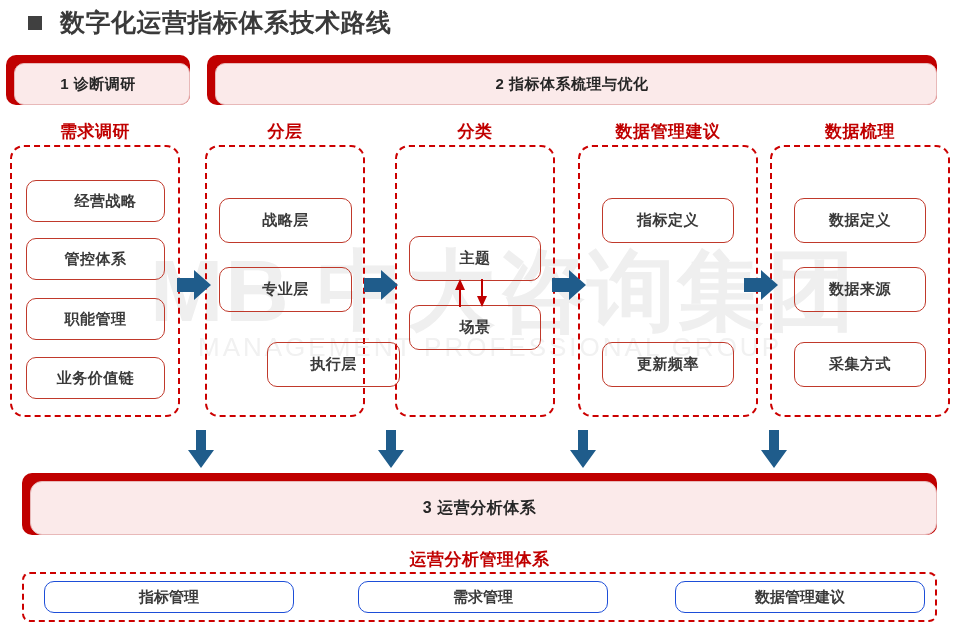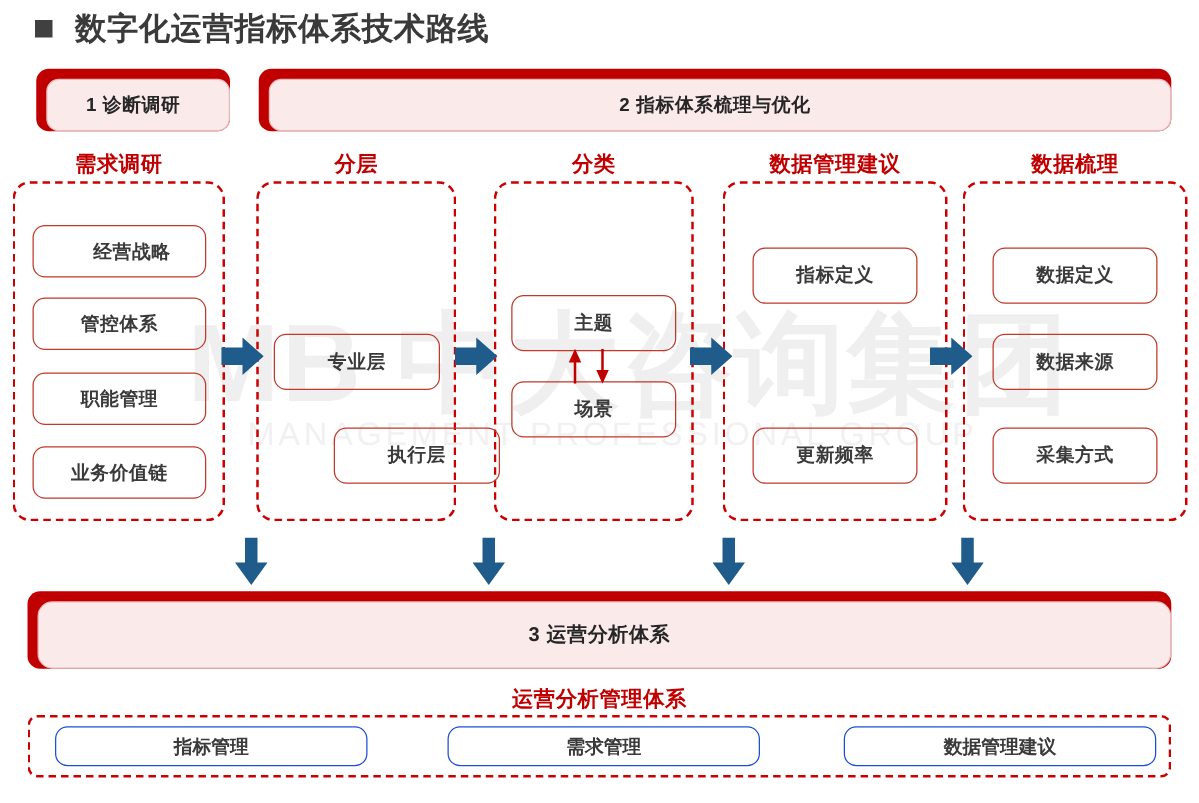--- a/index.html
+++ b/index.html
@@ -105,21 +105,21 @@
   }
   .banner .label {
     font-size: 15px;
     font-weight: bold;
     color: #262626;
     letter-spacing: 0.5px;
     white-space: nowrap;
     position: relative;
     left: -4px;
   }
-  #banner-1 { left: 29px;  top: 55px;  width: 155px; height: 50px; }
+  #banner-1 { left: 6px;  top: 55px;  width: 184px; height: 50px; }
   #banner-2 { left: 207px; top: 55px;  width: 730px; height: 50px; }
   #banner-3 { left: 22px;  top: 473px; width: 915px; height: 62px; }
   #banner-3 .face { border-radius: 12px; }
   #banner-3 .label { font-size: 16px; }
 
   
   .col-head {
     position: absolute;
     top: 120px;
     font-size: 17px;
@@ -279,20 +279,23 @@
   <div class="pill" style="left:26px; top:238px; width:139px; height:42px;">
     <span>管控体系</span>
   </div>
   <div class="pill" style="left:26px; top:298px; width:139px; height:42px;">
     <span>职能管理</span>
   </div>
   <div class="pill" style="left:26px; top:357px; width:139px; height:42px;">
     <span>业务价值链</span>
   </div>
 
+  <div class="pill" style="left:219px; top:198px; width:133px; height:45px;">
+    <span>战略层</span>
+  </div>
   <div class="pill" style="left:219px; top:267px; width:133px; height:45px;">
     <span>专业层</span>
   </div>
   <div class="pill" style="left:219px; top:342px; width:133px; height:45px;margin-left:48px;">
     <span>执行层</span>
   </div>
 
   <div class="pill" style="left:409px; top:236px; width:132px; height:45px;">
     <span>主题</span>
   </div>

